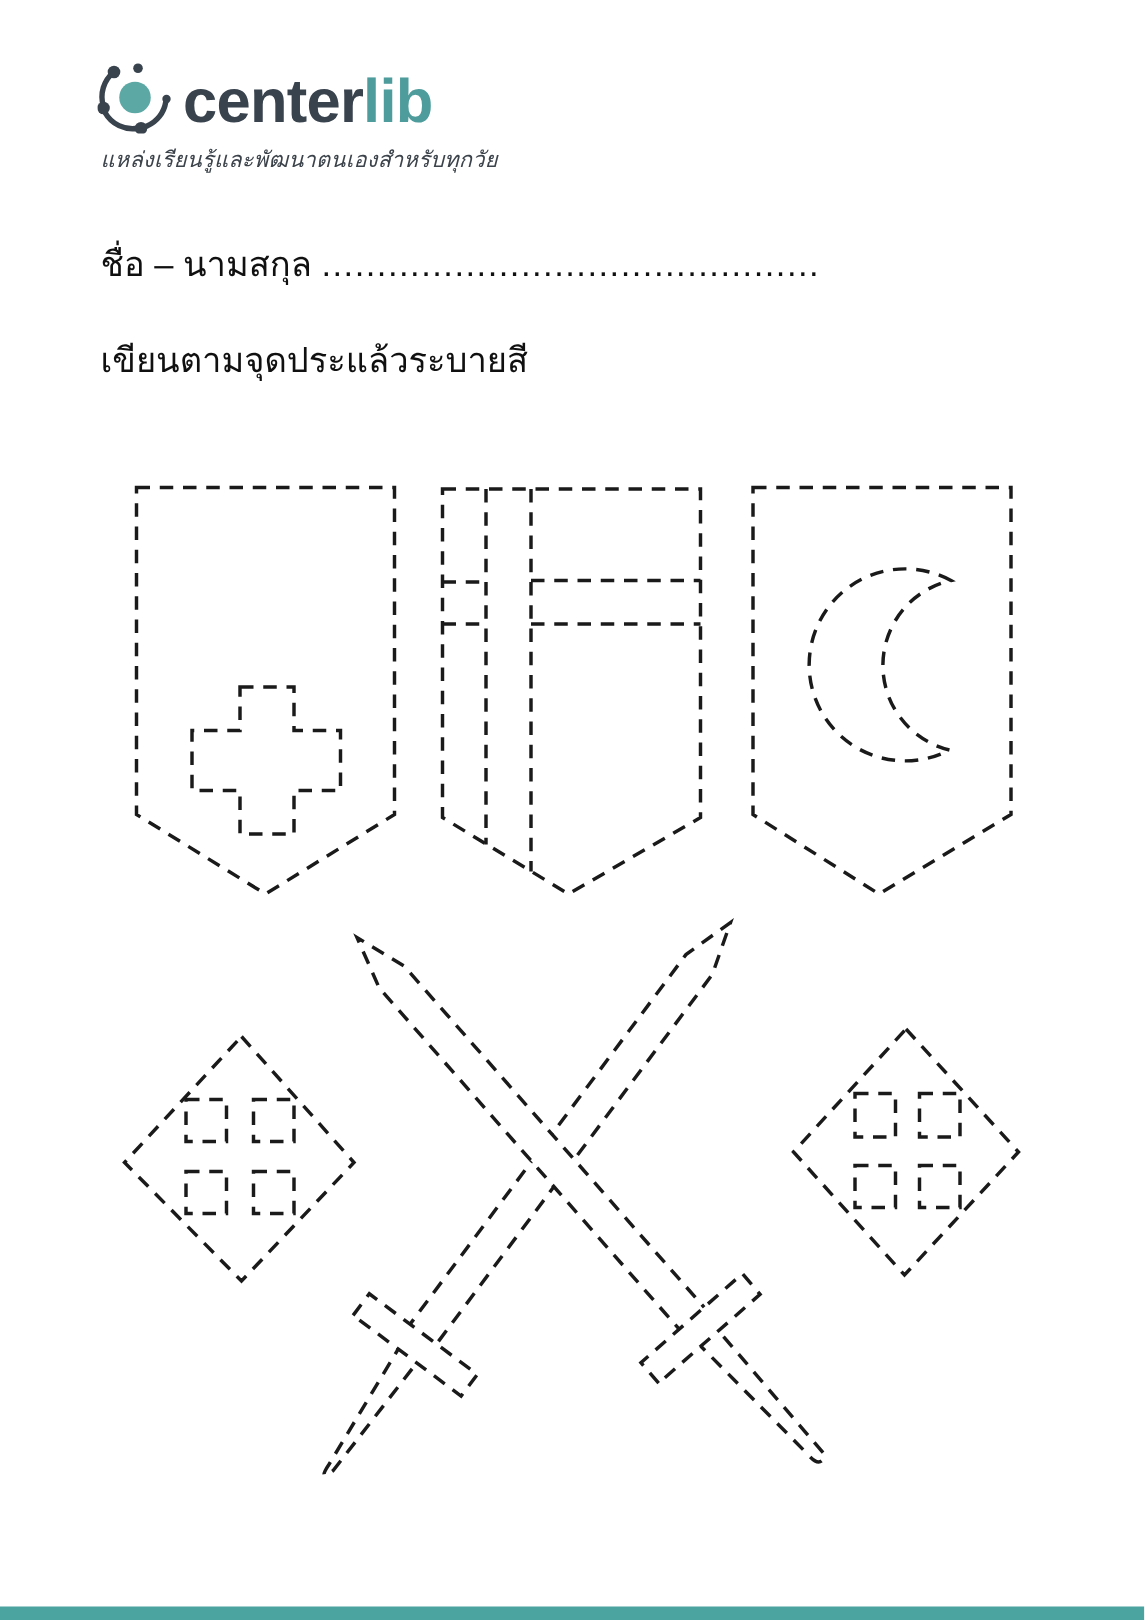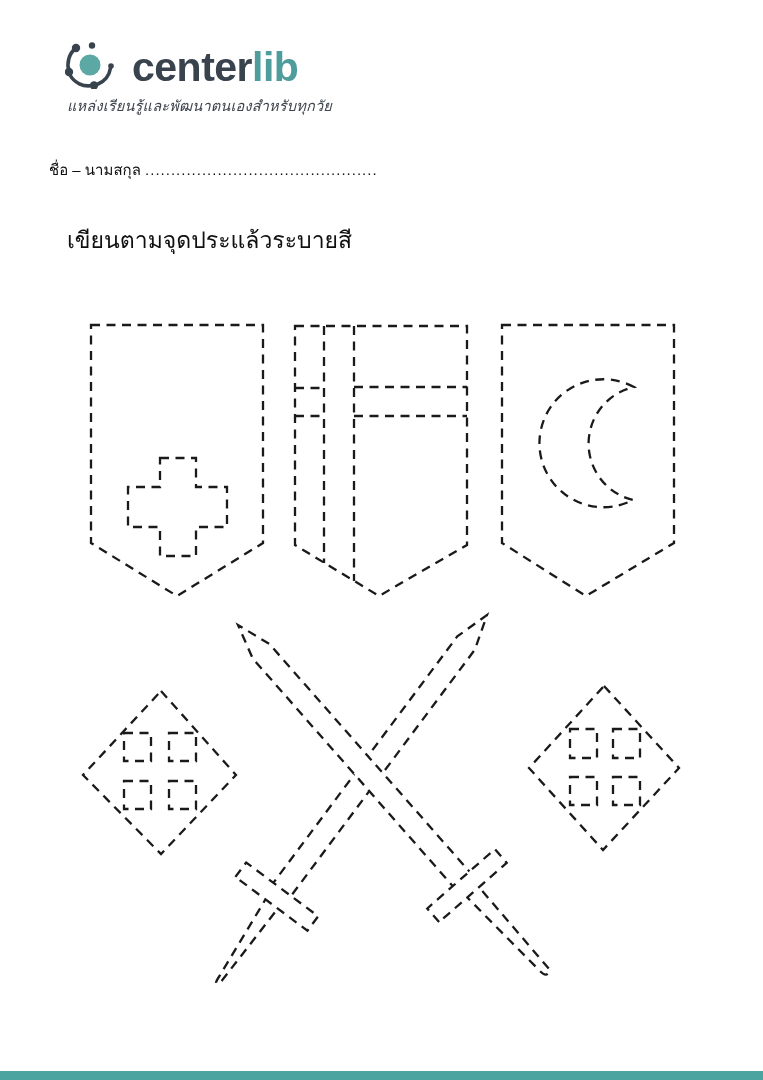--- a/index.html
+++ b/index.html
@@ -12,21 +12,21 @@
     background: #ffffff;
     overflow: hidden;
   }
   
   .logo-row {
     position: absolute;
     left: 65px;
     top: 42px;
     display: flex;
     align-items: center;
-    gap: 17px;
+    gap: 7px;
   }
   .logo-mark { display: block; }
   .brand-text {
     font-size: 41px;
     font-weight: 700;
     letter-spacing: -0.5px;
     line-height: 1;
     padding-top: 4px;
   }
   .brand-primary { color: #39434e; }
@@ -38,23 +38,23 @@
     font-size: 14.5px;
     font-weight: 500;
     color: #3c434b;
     letter-spacing: 0.2px;
     white-space: nowrap;
     font-style: italic;
   }
   
   .name-line {
     position: absolute;
-    left: 49px;
+    left: 67px;
     top: 158px;
-    font-size: 15px;
+    font-size: 23px;
     color: #101010;
     white-space: nowrap;
   }
   .name-line .dots { letter-spacing: 1px; }
   .instruction {
     position: absolute;
     left: 67px;
     top: 222px;
     font-size: 23px;
     color: #101010;

